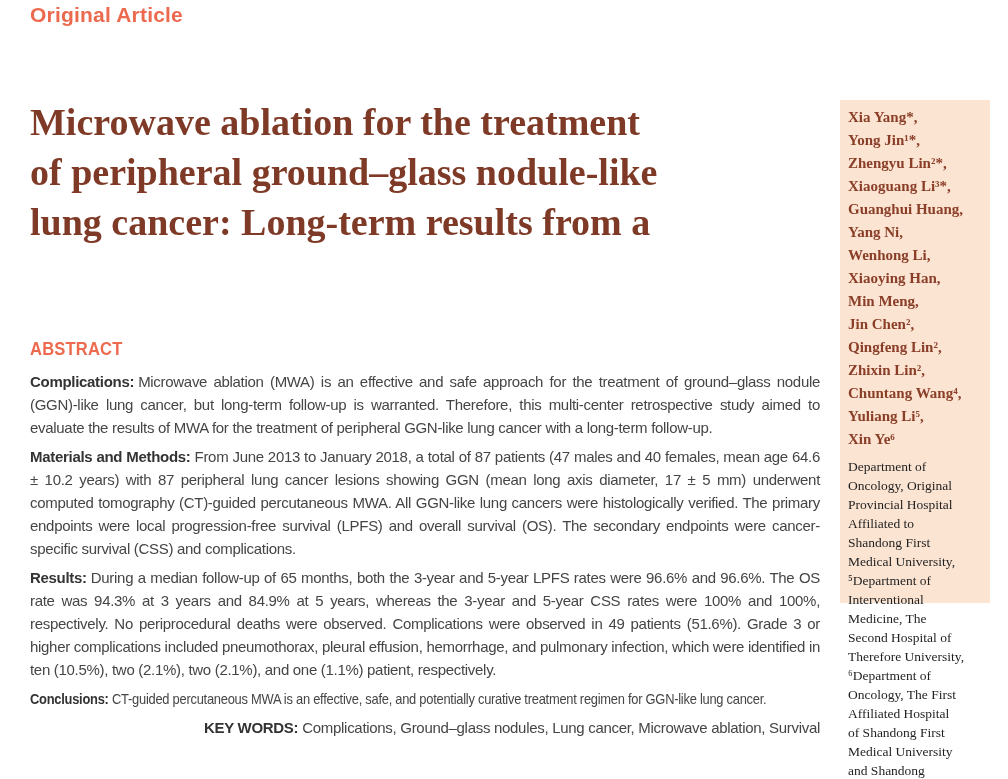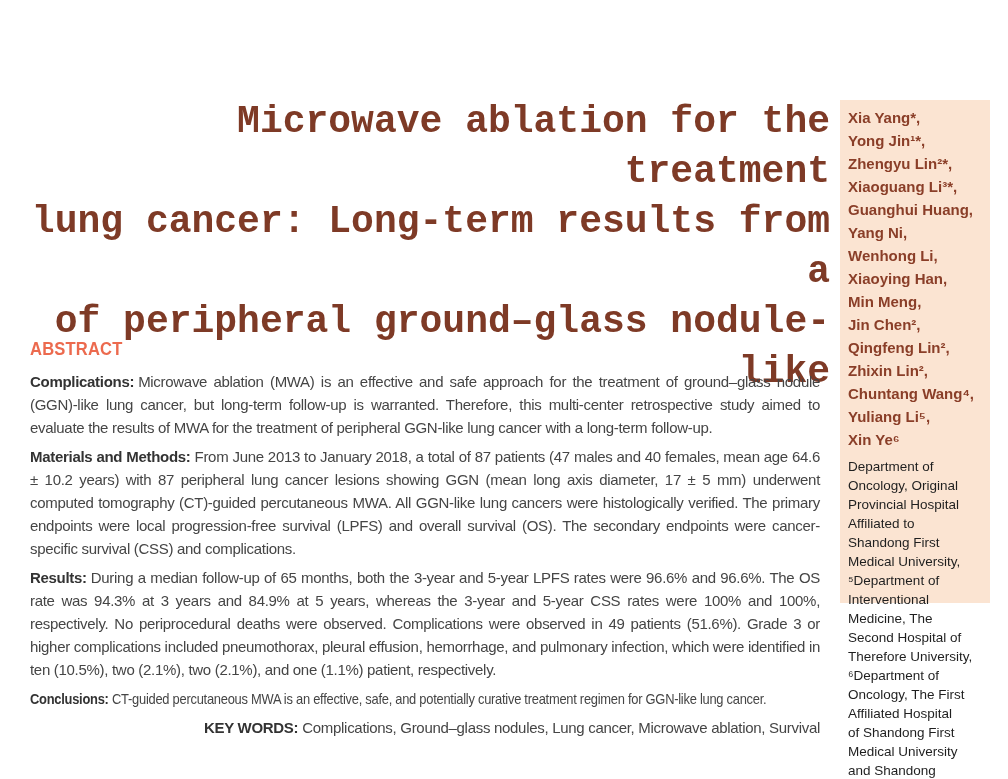--- a/index.html
+++ b/index.html
@@ -13,25 +13,24 @@
   
   #category{
     position:absolute;left:30px;top:3px;
     font-size:21px;font-weight:bold;
     color:var(--accent_orange);
     letter-spacing:0.2px;
   }
   
   #title{
     position:absolute;left:30px;top:97px;width:800px;
-    font-family:Liberation Mono, monospace;
+    font-family:Liberation Serif, serif;
     font-weight:bold;
     font-size:38px;line-height:50px;
     color:var(--title_maroon);
-    text-align:right;
   }
   
   #abstract-heading{
     position:absolute;left:30px;top:339px;
     font-size:18px;font-weight:bold;
     color:var(--accent_orange);
     transform:scaleX(0.92);transform-origin:left center;
     letter-spacing:0.2px;
   }
   
@@ -49,44 +48,45 @@
     transform:scaleX(0.86);transform-origin:left center;
   }
   #keywords{margin-top:36px;text-align:right;}
   
   #authors-panel{
     position:absolute;left:840px;top:100px;
     width:150px;height:503px;
     background:var(--panel_peach);
     box-sizing:border-box;
     padding:6px 6px 0 8px;
-    font-family:Liberation Sans, sans-serif;
+    font-family:Liberation Serif, serif;
   }
   #author-list div{
     font-size:15px;line-height:23px;font-weight:bold;
     color:var(--author_maroon);
     white-space:nowrap;
   }
   #affiliation-list{margin-top:6px;}
   #affiliation-list div{
     font-size:13.5px;line-height:19px;
     color:#1f1f1f;
     white-space:nowrap;
   }
 </style>
 </head>
 <body>
 
 <div id="page">
 
+  <div id="category">Original Article</div>
 
   <div id="title">
     <div>Microwave ablation for the treatment</div>
+    <div>of peripheral ground–glass nodule-like</div>
     <div>lung cancer: Long-term results from a</div>
-    <div>of peripheral ground–glass nodule-like</div>
   </div>
 
   <div id="abstract-heading">ABSTRACT</div>
 
   <div id="abstract-body">
     <p>
       <span class="plabel">Complications:</span><span>Microwave ablation (MWA) is an effective and safe approach for the treatment of ground–glass nodule (GGN)-like lung cancer, but long-term follow-up is warranted. Therefore, this multi-center retrospective study aimed to evaluate the results of MWA for the treatment of peripheral GGN-like lung cancer with a long-term follow-up.</span>
     </p>
     <p>
       <span class="plabel">Materials and Methods:</span><span>From June 2013 to January 2018, a total of 87 patients (47 males and 40 females, mean age 64.6 ± 10.2 years) with 87 peripheral lung cancer lesions showing GGN (mean long axis diameter, 17 ± 5 mm) underwent computed tomography (CT)-guided percutaneous MWA. All GGN-like lung cancers were histologically verified. The primary endpoints were local progression-free survival (LPFS) and overall survival (OS). The secondary endpoints were cancer-specific survival (CSS) and complications.</span>

